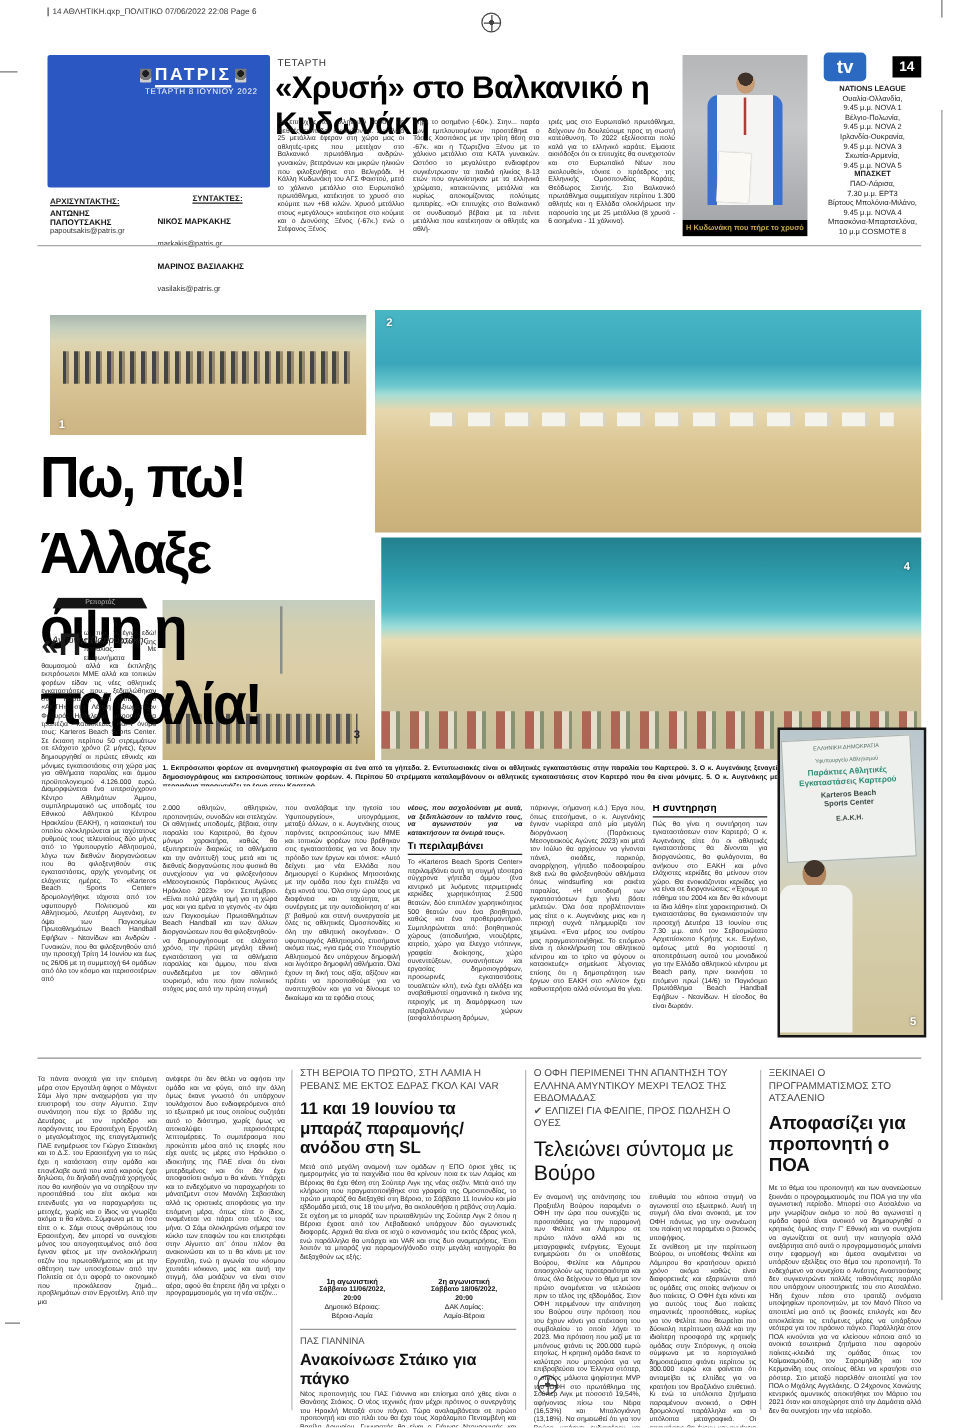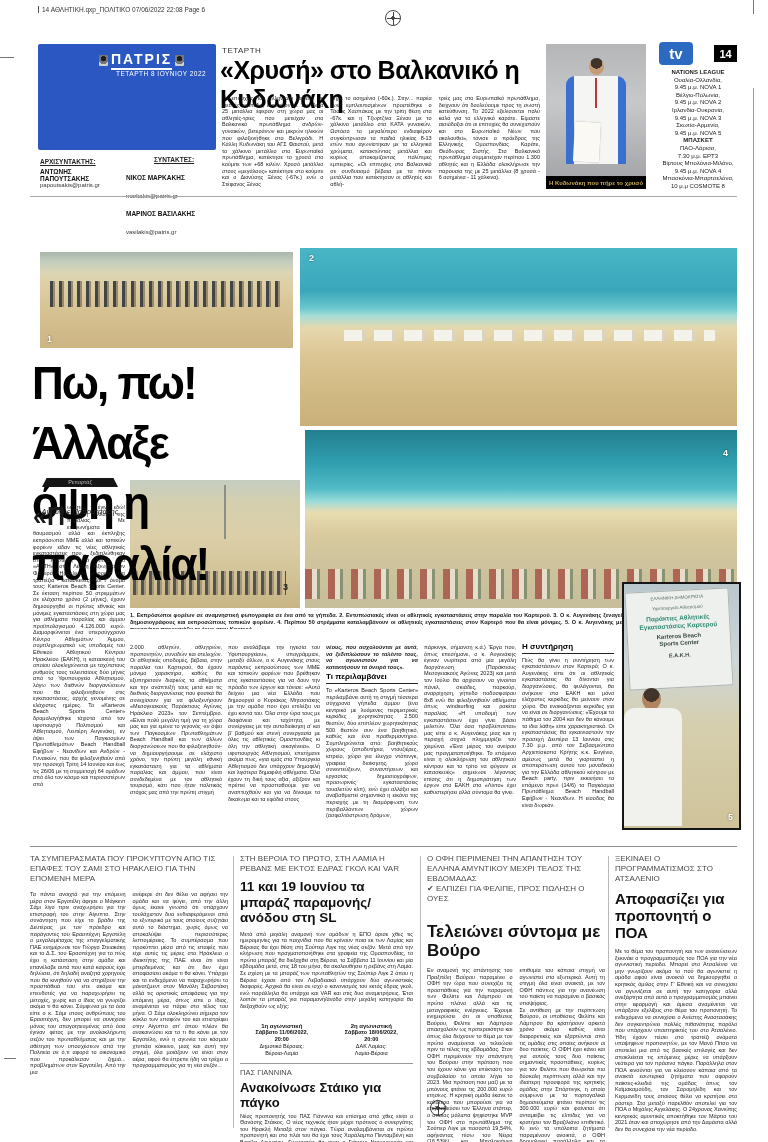--- a/index.html
+++ b/index.html
@@ -11,21 +11,21 @@
   .vr{position:absolute;width:1px;background:#b9b9b9;}
   .hrline{position:absolute;height:1px;background:#a8a8a8;}
   
   #slug{left:38px;top:6px;font-size:6.5px;color:#333;border-left:1px solid #555;padding-left:3px;}
   .regmark{width:14px;height:14px;border:1px solid #444;border-radius:50%;
     background:linear-gradient(#444,#444) center/1px 13px no-repeat,
                linear-gradient(#444,#444) center/13px 1px no-repeat,
                radial-gradient(circle,#444 0 2px,transparent 2px);}
   
   #mast{left:38px;top:44px;width:178px;height:106px;background:#2b57c2;border-radius:2px;}
-  #mast .brandrow{position:absolute;left:61px;top:7px;right:6px;display:flex;align-items:center;gap:3px;justify-content:flex-start;}
+  #mast .brandrow{position:absolute;left:61px;top:7px;right:6px;display:flex;align-items:center;gap:3px;justify-content:center;}
   .portrait{width:9px;height:11px;background:radial-gradient(circle at 50% 35%,#1d1d1d 0 30%,#777 32% 62%,#cfcfcf 64%);border-radius:1px;}
   #brand{color:#fff;font-weight:bold;font-size:14px;letter-spacing:2px;border-bottom:2px solid #fff;padding-bottom:1px;}
   #mastdate{position:absolute;left:78px;top:26px;color:#fff;font-size:6.5px;letter-spacing:.5px;}
   #sportword{position:absolute;left:3px;bottom:-6px;color:#fff;font-weight:bold;font-size:62px;letter-spacing:-3px;}
   .credit-label{font-size:6.5px;font-weight:bold;text-decoration:underline;color:#222;}
   .credit-name{font-size:6.5px;font-weight:bold;color:#111;}
   .credit-mail{font-size:6px;color:#333;}
   
   #kar-kicker{left:222px;top:46px;font-size:8px;color:#333;letter-spacing:.5px;}
   #kar-head{left:220px;top:56px;width:330px;font-size:25px;font-weight:bold;letter-spacing:-.5px;color:#000;}
@@ -85,21 +85,21 @@
   #byline .name{font-size:7.5px;color:#222;margin-top:20px;font-style:italic;}
   #caption{left:130px;top:612px;width:492px;height:17px;font-size:5.5px;line-height:7.2px;font-weight:bold;overflow:hidden;}
   .bcol{position:absolute;width:92px;overflow:hidden;}
   .dropcap{float:left;font-size:25px;line-height:22px;font-weight:bold;margin:1px 2px 0 0;}
   .subhead{font-size:8px;font-weight:bold;border-bottom:1px solid #222;padding-bottom:2px;margin:4px 0 3px 0;color:#000;}
   
   .bot-kicker{font-size:8px;line-height:10px;color:#4a4a4a;}
   .bot-cols2{column-count:2;column-gap:7px;overflow:hidden;margin-top:7px;}
   #a1-head{font-size:20px;line-height:23px;font-weight:bold;margin-top:6px;letter-spacing:-.5px;}
   #a2-head{font-size:13.5px;line-height:15.5px;font-weight:bold;margin-top:5px;}
-  #a3-head{font-size:17px;line-height:19px;font-weight:bold;margin-top:18px;}
+  #a3-head{font-size:17px;line-height:19px;font-weight:normal;margin-top:6px;}
   #a4-head{font-size:15px;line-height:17px;font-weight:bold;margin-top:6px;}
   #pas-head{font-size:13px;line-height:15px;font-weight:bold;margin:2px 0 3px 0;}
   .sched{display:flex;gap:6px;margin-top:4px;text-align:center;}
   .sched > div{flex:1;}
   .sched .st{font-size:6px;font-weight:bold;}
   .sched .sl{font-size:5.5px;line-height:7px;}
   .sched .sb{font-weight:bold;}
 </style>
 </head>
 <body>
@@ -231,21 +231,20 @@
     <div class="subhead" style="margin-top:0;">Η συντήρηση</div>
     <div class="just">Πώς θα γίνει η συντήρηση των εγκαταστάσεων στον Καρτερό; Ο κ. Αυγενάκης είπε ότι οι αθλητικές εγκαταστάσεις θα δίνονται για διοργανώσεις, θα φυλάγονται, θα ανήκουν στο ΕΑΚΗ και μόνο ελάχιστες κερκίδες θα μείνουν στον χώρο. Θα ενοικιάζονται κερκίδες για να είναι σε διοργανώσεις: «Έχουμε το πάθημα του 2004 και δεν θα κάνουμε τα ίδια λάθη» είπε χαρακτηριστικά. Οι εγκαταστάσεις θα εγκαινιαστούν την προσεχή Δευτέρα 13 Ιουνίου στις 7.30 μ.μ. από τον Σεβασμιώτατο Αρχιεπίσκοπο Κρήτης κ.κ. Ευγένιο, αμέσως μετά θα γιορταστεί η αποπεράτωση αυτού του μοναδικού για την Ελλάδα αθλητικού κέντρου με Beach party, πριν εκκινήσει το επόμενο πρωί (14/6) το Παγκόσμιο Πρωτάθλημα Beach Handball Εφήβων - Νεανίδων. Η είσοδος θα είναι δωρεάν.</div>
   </div>
 
   <div class="hrline" style="left:30px;top:846px;width:707px;background:#8f8f8f;"></div>
   <div class="vr" style="left:233px;top:856px;height:272px;"></div>
   <div class="vr" style="left:420px;top:856px;height:272px;"></div>
   <div class="vr" style="left:608px;top:856px;height:272px;"></div>
 
   <div class="abs" style="left:30px;top:854px;width:198px;">
-    <div class="bot-kicker">ΤΑ ΣΥΜΠΕΡΑΣΜΑΤΑ ΠΟΥ ΠΡΟΚΥΠΤΟΥΝ ΑΠΟ ΤΙΣ ΕΠΑΦΕΣ ΤΟΥ ΣΑΜΙ ΣΤΟ ΗΡΑΚΛΕΙΟ ΓΙΑ ΤΗΝ ΕΠΟΜΕΝΗ ΜΕΡΑ</div>
     <div class="bot-cols2" style="height:198px;">
       <span class="tiny just" style="display:block;">Τα πάντα ανοιχτά για την επόμενη μέρα στον Εργοτέλη άφησε ο Μάγκεντ Σάμι λίγο πριν αναχωρήσει για την επιστροφή του στην Αίγυπτο. Στην συνάντηση που είχε το βράδυ της Δευτέρας με τον πρόεδρο και παράγοντες του Ερασιτέχνη Εργοτέλη ο μεγαλομέτοχος της επαγγελματικής ΠΑΕ ενημέρωσε τον Γιώργο Στειακάκη και το Δ.Σ. του Ερασιτέχνη για το πώς έχει η κατάσταση στην ομάδα και επανέλαβε αυτά που κατά καιρούς έχει δηλώσει, ότι δηλαδή αναζητά χορηγούς που θα κινηθούν για να στηρίξουν την προσπάθειά του είτε ακόμα και επενδυτές για να παραχωρήσει τις μετοχές, χωρίς και ο ίδιος να γνωρίζει ακόμα τι θα κάνει. Σύμφωνα με τα όσα είπε ο κ. Σάμι στους ανθρώπους του Ερασιτέχνη, δεν μπορεί να συνεχίσει μόνος του απογοητευμένος από όσα έγιναν φέτος με την ανολοκλήρωτη σεζόν του πρωταθλήματος και με την αθέτηση των υποσχέσεων από την Πολιτεία σε ό,τι αφορά το οικονομικό που προκάλεσαν ζημιά... προβλημάτων στον Εργοτέλη. Από την μια</span>
       <span class="tiny just" style="display:block;">ανέφερε ότι δεν θέλει να αφήσει την ομάδα και να φύγει, από την άλλη όμως έκανε γνωστό ότι υπάρχουν τουλάχιστον δυο ενδιαφερόμενοι από το εξωτερικό με τους οποίους συζητάει αυτό το διάστημα, χωρίς όμως να αποκαλύψει περισσότερες λεπτομέρειες. Το συμπέρασμα που προκύπτει μέσα από τις επαφές που είχε αυτές τις μέρες στο Ηράκλειο ο ιδιοκτήτης της ΠΑΕ είναι ότι είναι μπερδεμένος και ότι δεν έχει αποφασίσει ακόμα τι θα κάνει. Υπάρχει και το ενδεχόμενο να παραχωρήσει το μάνατζμεντ στον Μανόλη Σεβαστάκη αλλά τις οριστικές αποφάσεις για την επόμενη μέρα, όπως είπε ο ίδιος, αναμένεται να πάρει στο τέλος του μήνα. Ο Σάμι ολοκληρώνει σήμερα τον κύκλο των επαφών του και επιστρέφει στην Αίγυπτο απ’ όπου πλέον θα ανακοινώσει και το τι θα κάνει με τον Εργοτέλη, ενώ η αγωνία του κόσμου χτυπάει κόκκινο, μιας και αυτή την στιγμή, όλα μοιάζουν να είναι στον αέρα, αφού θα έπρεπε ήδη να τρέχει ο προγραμματισμός για τη νέα σεζόν...</span>
     </div>
   </div>
 
   <div class="abs" style="left:240px;top:854px;width:173px;">
     <div class="bot-kicker">ΣΤΗ ΒΕΡΟΙΑ ΤΟ ΠΡΩΤΟ, ΣΤΗ ΛΑΜΙΑ Η ΡΕΒΑΝΣ ΜΕ ΕΚΤΟΣ ΕΔΡΑΣ ΓΚΟΛ ΚΑΙ VAR</div>
     <div id="a2-head">11 και 19 Ιουνίου τα μπαράζ παραμονής/ανόδου στη SL</div>
     <div class="tiny just" style="margin-top:5px;height:88px;overflow:hidden;">Μετά από μεγάλη αναμονή των ομάδων η ΕΠΟ όρισε χθες τις ημερομηνίες για τα παιχνίδια που θα κρίνουν ποια εκ των Λαμίας και Βέροιας θα έχει θέση στη Σούπερ Λιγκ της νέας σεζόν. Μετά από την κλήρωση που πραγματοποιήθηκε στα γραφεία της Ομοσπονδίας, το πρώτο μπαράζ θα διεξαχθεί στη Βέροια, το Σάββατο 11 Ιουνίου και μία εβδομάδα μετά, στις 18 του μήνα, θα ακολουθήσει η ρεβάνς στη Λαμία. Σε σχέση με τα μπαράζ των πρωταθλητών της Σούπερ Λιγκ 2 όπου η Βέροια έχασε από τον Λεβαδειακό υπάρχουν δύο αγωνιστικές διαφορές. Αρχικά θα είναι σε ισχύ ο κανονισμός του εκτός έδρας γκολ, ενώ παράλληλα θα υπάρχει και VAR και στις δυο αναμετρήσεις. Έτσι λοιπόν τα μπαράζ για παραμονή/άνοδο στην μεγάλη κατηγορία θα διεξαχθούν ως εξής:</div>

